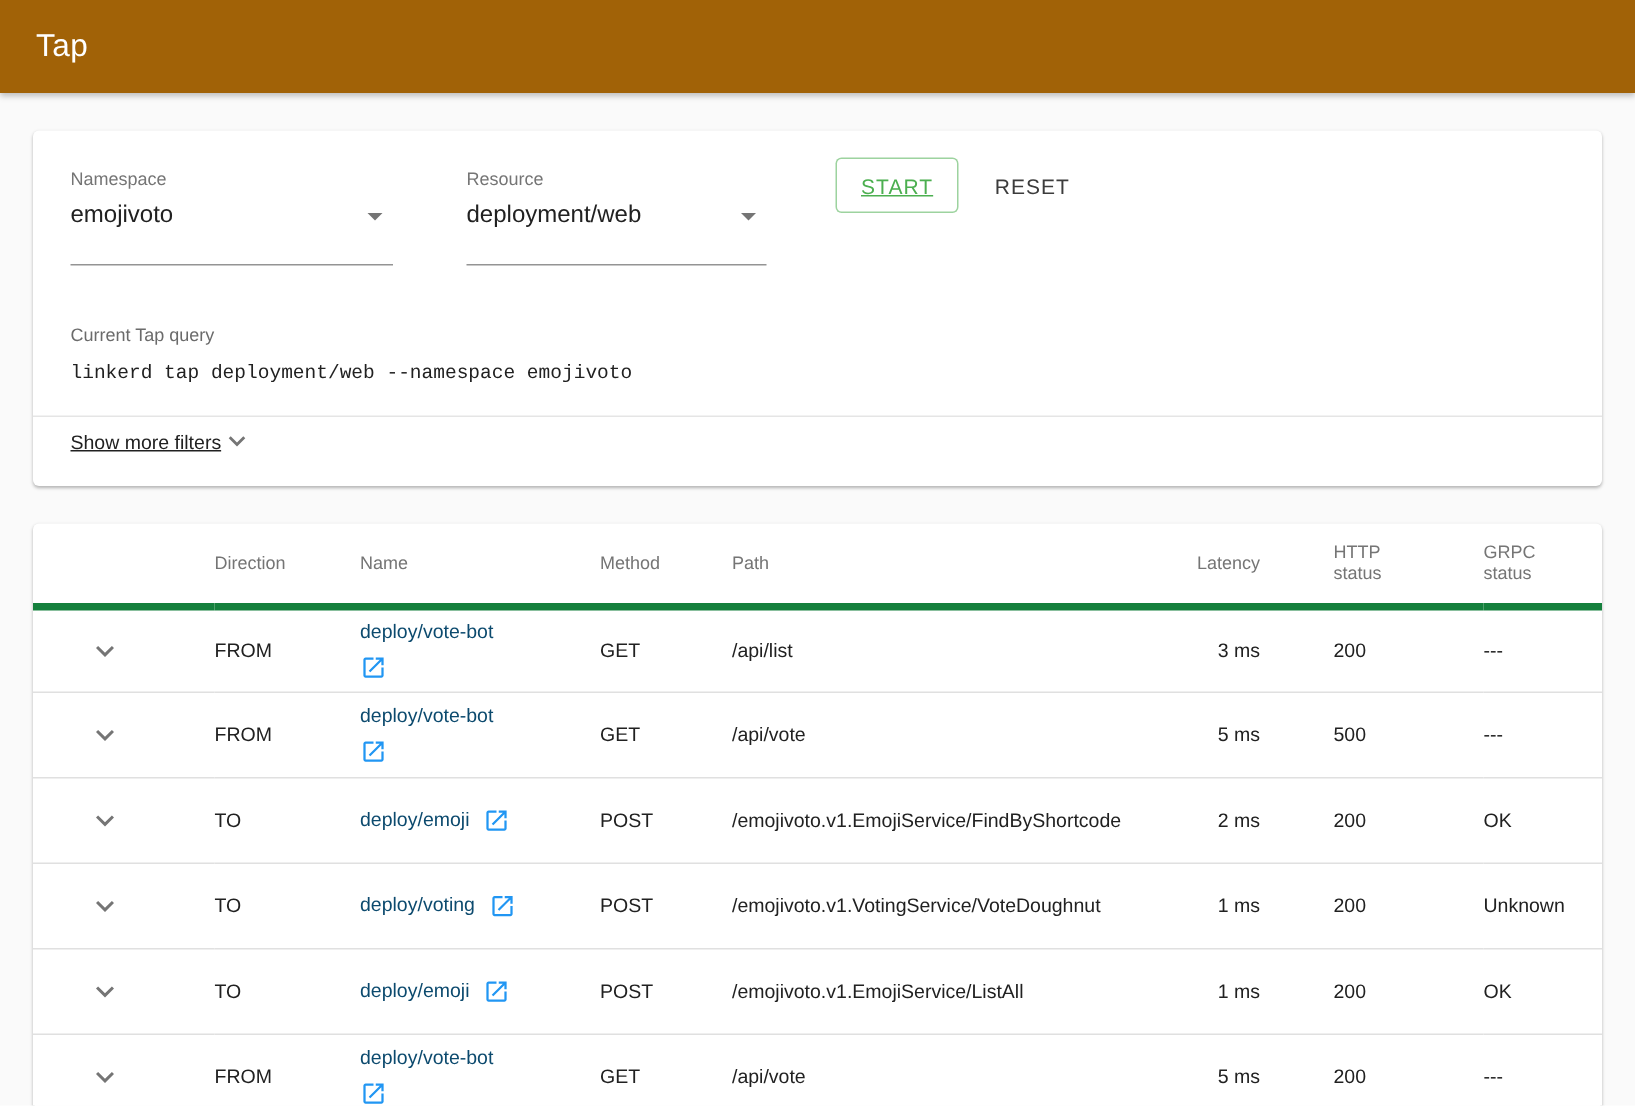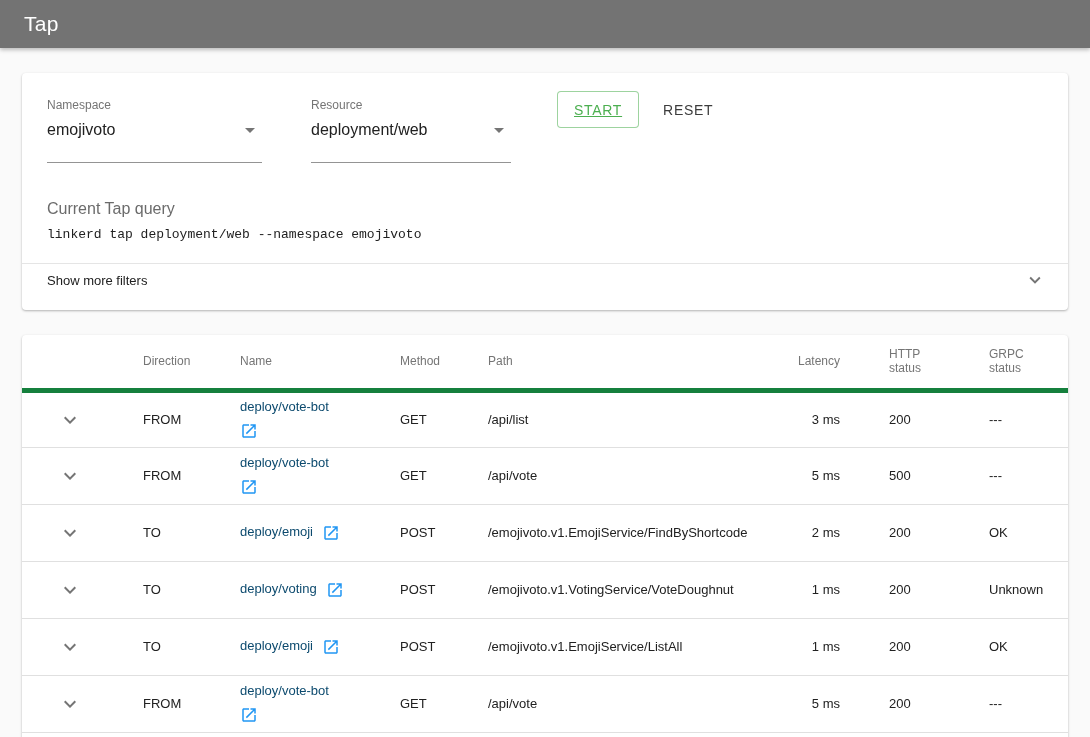--- a/index.html
+++ b/index.html
@@ -5,22 +5,22 @@
   * { margin: 0; padding: 0; box-sizing: border-box; }
   html, body { width: 1090px; height: 737px; overflow: hidden; }
   body {
     background: #fafafa;
     font-family: "Liberation Sans", sans-serif;
     color: #212121;
   }
 
   
   .app-bar {
-    height: 48px;
-    background: #737373;
+    height: 62px;
+    background: #a16207;
     display: flex;
     align-items: center;
     padding: 0 24px;
     box-shadow: 0 2px 4px rgba(0,0,0,0.25);
     position: relative;
     z-index: 2;
   }
   .app-bar h1 {
     color: #ffffff;
     font-size: 21px;
@@ -83,38 +83,39 @@
     color: #3c3c3c;
     border: none;
     font-family: "Liberation Sans", sans-serif;
     font-size: 14px;
     font-weight: 500;
     letter-spacing: 0.7px;
     cursor: pointer;
   }
 
   .query-section { padding: 0 25px; margin-top: 37px; }
-  .query-label { font-size: 16px; color: #6b6b6b; }
+  .query-label { font-size: 12px; color: #6b6b6b; }
   .query-text {
     display: block;
     margin-top: 9px;
     font-family: "Liberation Mono", monospace;
     font-size: 13px;
     color: #212121;
   }
 
   .show-more-row {
     margin-top: 21px;
     border-top: 1px solid #e5e5e5;
     height: 47px;
     display: flex;
     align-items: center;
-    justify-content: space-between;
+    justify-content: flex-start;
     padding: 0 22px 14px 25px;
     cursor: pointer;
+    text-decoration: underline;
   }
   .show-more-label { font-size: 13px; color: #212121; }
   .chevron-icon { width: 22px; height: 22px; fill: #757575; }
 
   
   table { border-collapse: collapse; table-layout: fixed; width: 1046px; }
   col.c1 { width: 121px; } col.c2 { width: 97px; }  col.c3 { width: 160px; }
   col.c4 { width: 88px; }  col.c5 { width: 290px; } col.c6 { width: 62px; }
   col.c7 { width: 149px; } col.c8 { width: 79px; }
 

